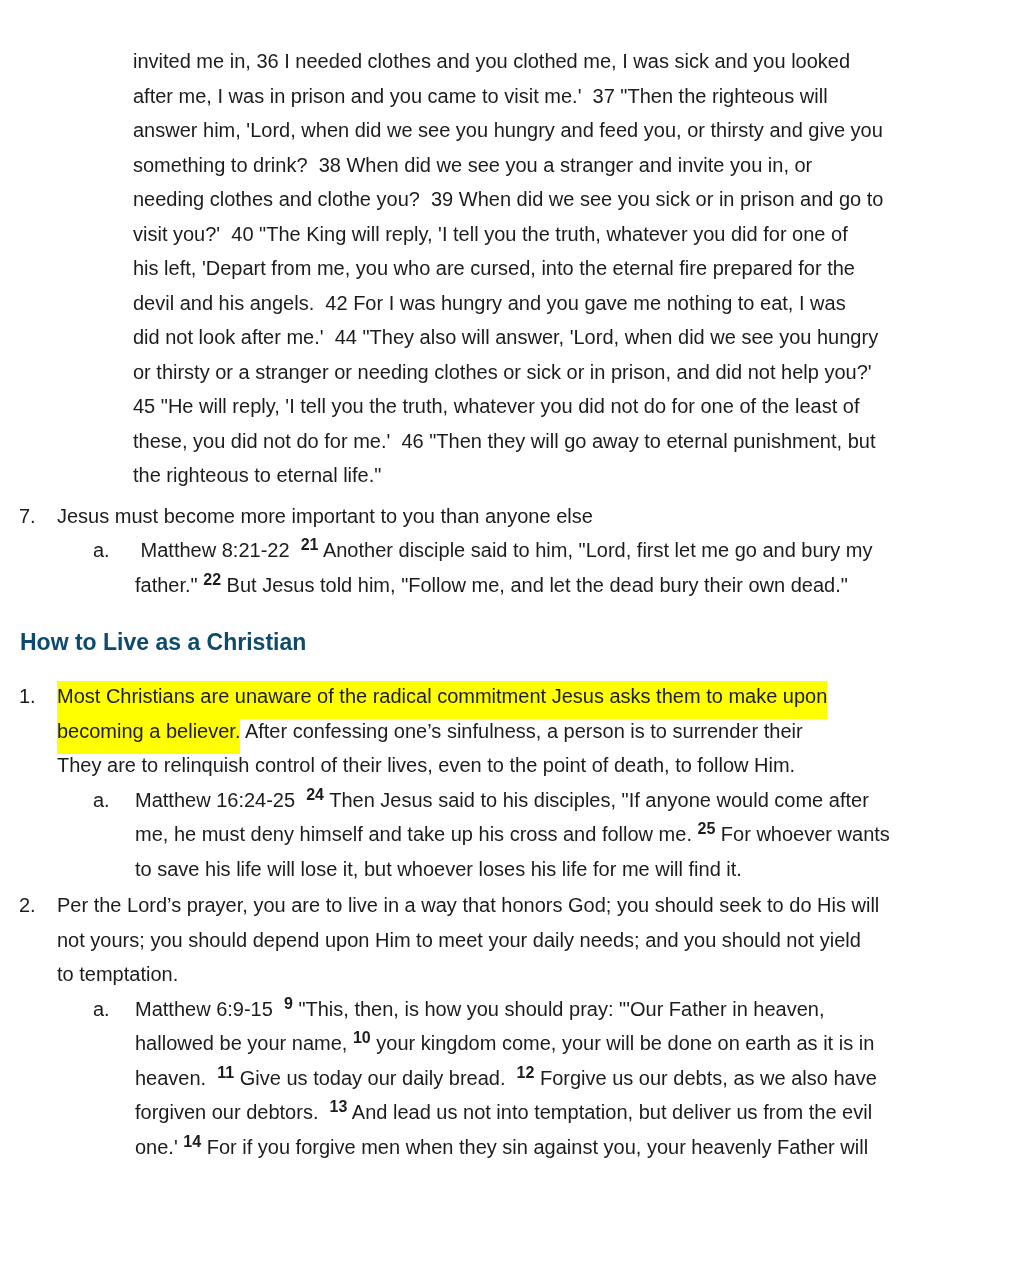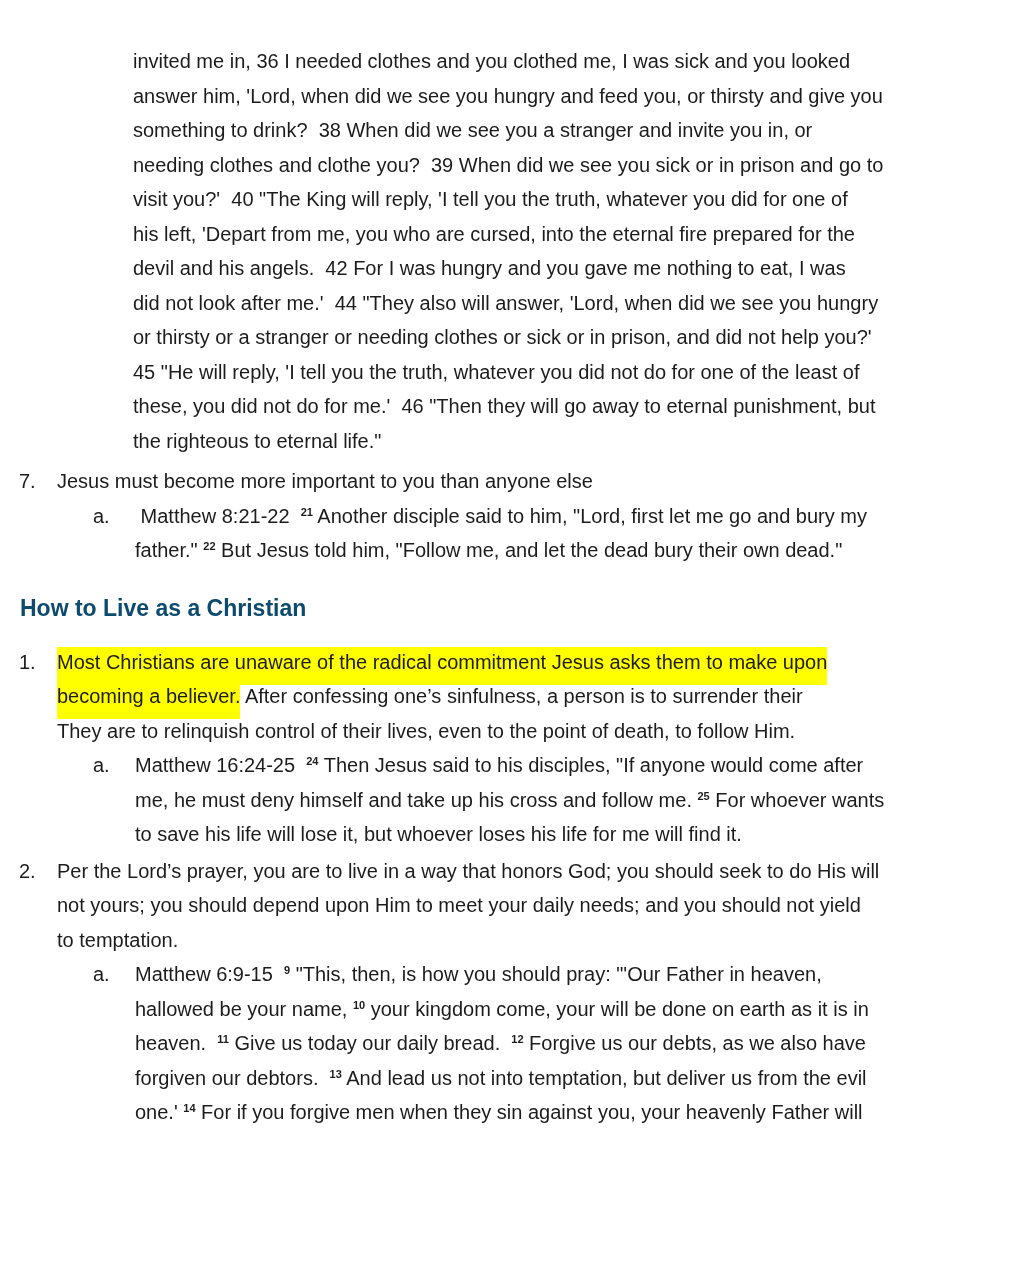--- a/index.html
+++ b/index.html
@@ -51,37 +51,38 @@
     color: #0c4a6e;
     line-height: 30px;
     margin: 25px 0 22px 20px;
   }
   .hl {
     background: var(--hl-color, #ffff00);
     padding-top: 4px;
     padding-bottom: 12px;
   }
   sup {
-    font-size: 11px;
+    font-size: 16px;
     line-height: 0;
     position: relative;
     top: -7px;
     vertical-align: baseline;
     font-weight: bold;
     text-align: right;
   }
 </style>
 </head>
 <body>
 
 <div class="page" style="color: rgb(28, 28, 28);">
 
   <div class="quote-block">
       <div class="body">
         <div class="line"><span>invited me in, 36 I needed clothes and you clothed me, I was sick and you looked</span></div>
+        <div class="line"><span>after me, I was in prison and you came to visit me.'&nbsp; 37 "Then the righteous will</span></div>
         <div class="line"><span>answer him, 'Lord, when did we see you hungry and feed you, or thirsty and give you</span></div>
         <div class="line"><span>something to drink?&nbsp; 38 When did we see you a stranger and invite you in, or</span></div>
         <div class="line"><span>needing clothes and clothe you?&nbsp; 39 When did we see you sick or in prison and go to</span></div>
         <div class="line"><span>visit you?'&nbsp; 40 "The King will reply, 'I tell you the truth, whatever you did for one of</span></div>
         <div class="line"><span>his left, 'Depart from me, you who are cursed, into the eternal fire prepared for the</span></div>
         <div class="line"><span>devil and his angels.&nbsp; 42 For I was hungry and you gave me nothing to eat, I was</span></div>
         <div class="line"><span>did not look after me.'&nbsp; 44 "They also will answer, 'Lord, when did we see you hungry</span></div>
         <div class="line"><span>or thirsty or a stranger or needing clothes or sick or in prison, and did not help you?'</span></div>
         <div class="line"><span>45 "He will reply, 'I tell you the truth, whatever you did not do for one of the least of</span></div>
         <div class="line"><span>these, you did not do for me.'&nbsp; 46 "Then they will go away to eternal punishment, but</span></div>

